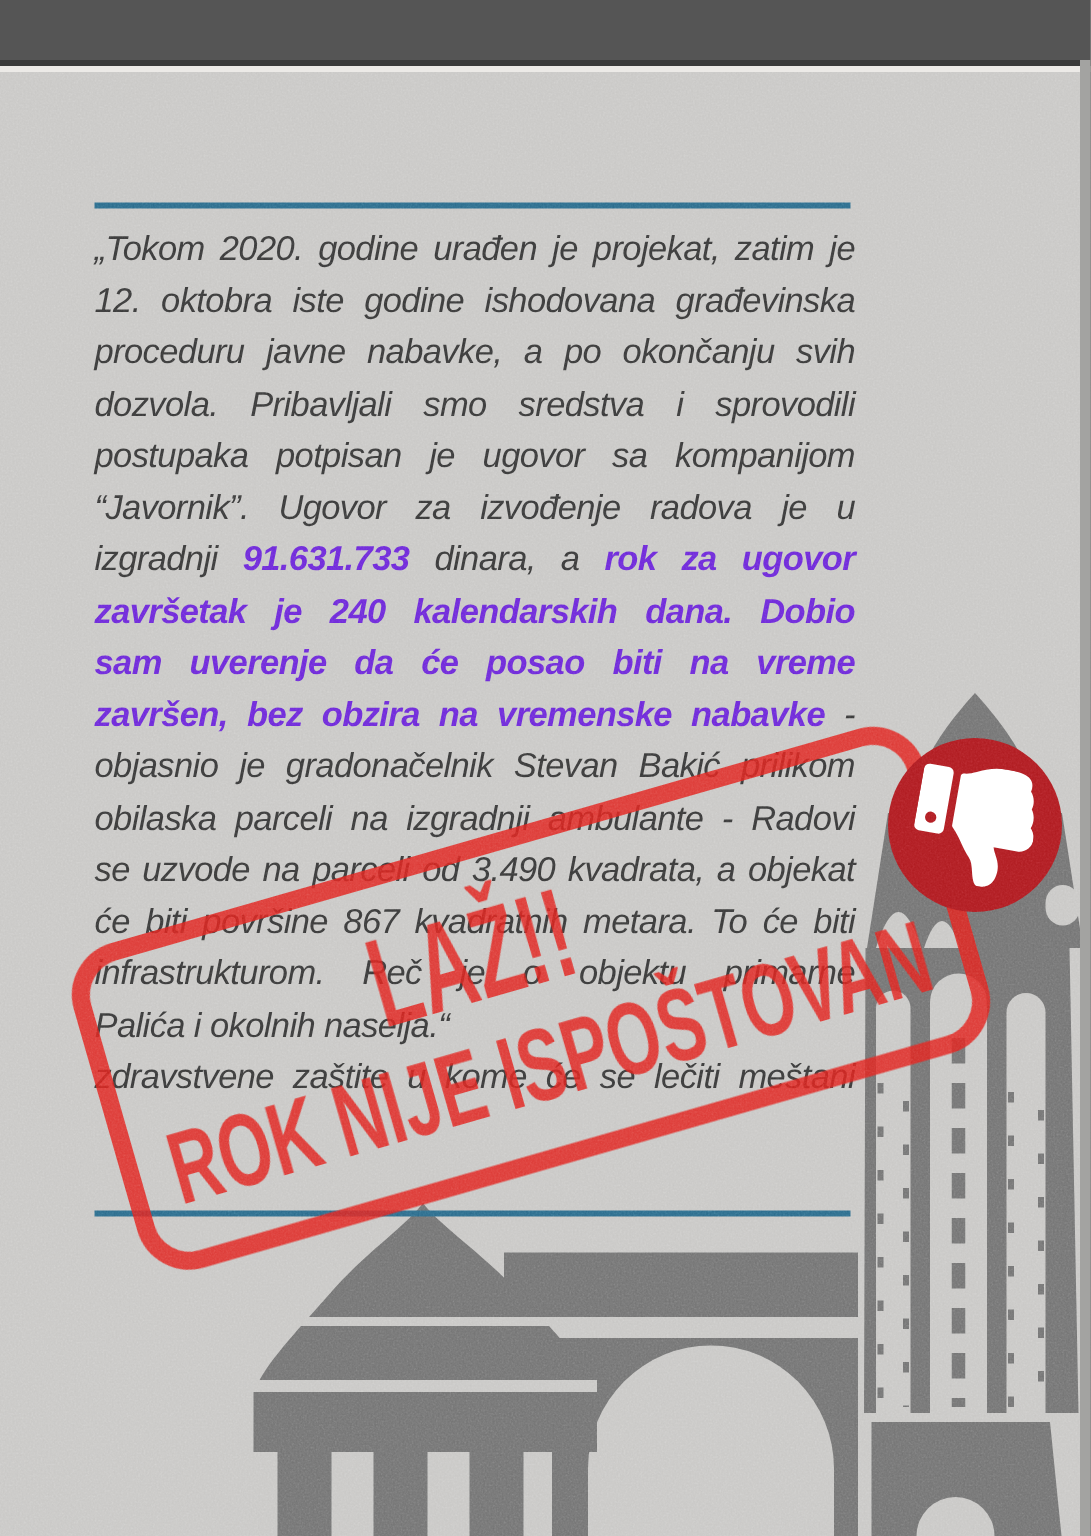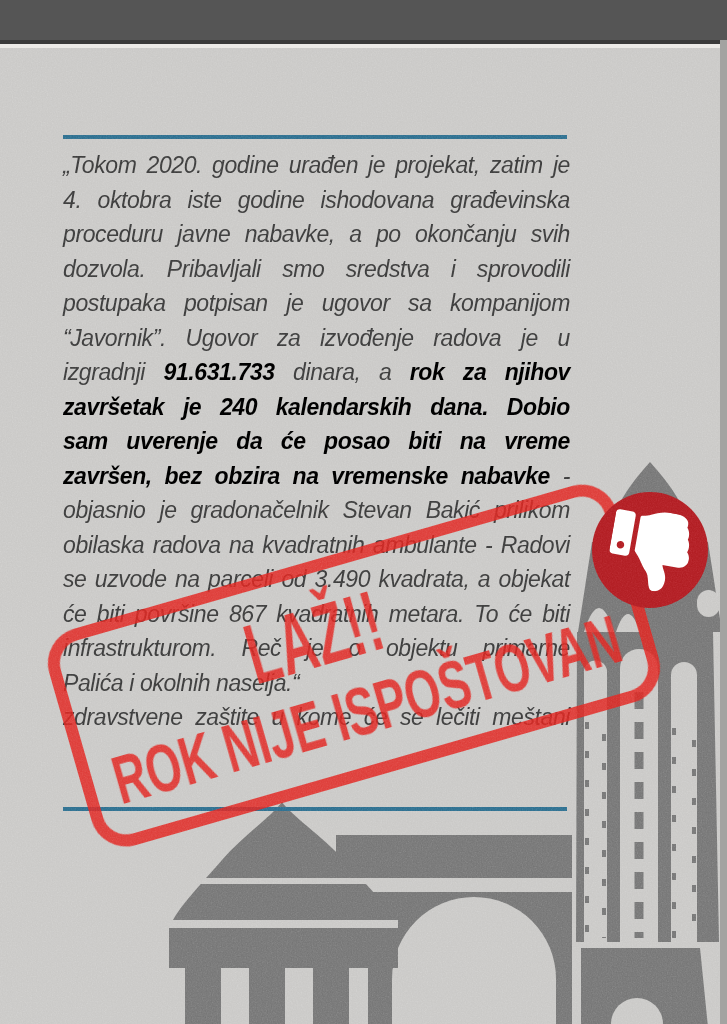--- a/index.html
+++ b/index.html
@@ -11,21 +11,21 @@
   .frame-right{position:absolute;right:0;top:0;width:7px;height:1024px;z-index:7;}
   
   .rule{position:absolute;left:63px;width:504px;height:4px;z-index:2;}
   .rule.top{top:95px;}
   .rule.bottom{top:767px;}
   
   .quote{position:absolute;left:63px;top:108px;width:507px;z-index:3;
          font-style:italic;font-size:23px;line-height:34.5px;letter-spacing:-0.4px;}
   .q-line{text-align:justify;text-align-last:justify;white-space:normal;}
   .q-line.last{text-align-last:left;}
-  .q-line .b{font-weight:bold;color:#000000;}
+  .q-line .b{font-weight:bold;color:#6d28d9;}
   
   .landmark{position:absolute;left:0;top:0;z-index:1;}
   
   .stamp{position:absolute;left:59px;top:513px;width:590px;height:225px;
          border:12px solid;border-radius:36px;box-sizing:border-box;
          transform:rotate(-16deg);display:flex;flex-direction:column;
          align-items:center;justify-content:center;z-index:4;
          opacity:0.84;filter:blur(0.4px);pointer-events:none;}
   .stamp-l1{font-weight:bold;font-size:66px;line-height:1;
             transform:translateX(-30px) scale(0.78,1.28);letter-spacing:1px;}
@@ -84,31 +84,31 @@
     <rect x="313" y="928" width="36" height="89" fill="#747474"></rect>
 
     <rect x="38" y="1017" width="689" height="7" fill="#686868"></rect>
   </svg>
 
   <div class="rule top" style="background: rgb(43, 108, 141);"></div>
   <div class="rule bottom" style="background: rgb(43, 108, 141);"></div>
 
   <div class="quote" id="quote" style="color: rgb(56, 56, 56);">
       <div class="q-line"><span>„Tokom 2020. godine urađen je projekat, zatim je</span></div>
-      <div class="q-line"><span>4. oktobra iste godine ishodovana građevinska</span></div>
+      <div class="q-line"><span>12. oktobra iste godine ishodovana građevinska</span></div>
       <div class="q-line"><span>proceduru javne nabavke, a po okončanju svih</span></div>
       <div class="q-line"><span>dozvola. Pribavljali smo sredstva i sprovodili</span></div>
       <div class="q-line"><span>postupaka potpisan je ugovor sa kompanijom</span></div>
       <div class="q-line"><span>“Javornik”. Ugovor za izvođenje radova je u</span></div>
-      <div class="q-line"><span>izgradnji </span><span class="b">91.631.733</span><span> dinara, a </span><span class="b">rok za njihov</span></div>
+      <div class="q-line"><span>izgradnji </span><span class="b">91.631.733</span><span> dinara, a </span><span class="b">rok za ugovor</span></div>
       <div class="q-line"><span class="b">završetak je 240 kalendarskih dana. Dobio</span></div>
       <div class="q-line"><span class="b">sam uverenje da će posao biti na vreme</span></div>
       <div class="q-line"><span class="b">završen, bez obzira na vremenske nabavke</span><span> -</span></div>
       <div class="q-line"><span>objasnio je gradonačelnik Stevan Bakić prilikom</span></div>
-      <div class="q-line"><span>obilaska radova na kvadratnih ambulante - Radovi</span></div>
+      <div class="q-line"><span>obilaska parceli na izgradnji ambulante - Radovi</span></div>
       <div class="q-line"><span>se uzvode na parceli od 3.490 kvadrata, a objekat</span></div>
       <div class="q-line"><span>će biti površine 867 kvadratnih metara. To će biti</span></div>
       <div class="q-line"><span>infrastrukturom. Reč je o objektu primarne</span></div>
       <div class="q-line last"><span>Palića i okolnih naselja.“</span></div>
       <div class="q-line"><span>zdravstvene zaštite u kome će se lečiti meštani</span></div>
     </div>
 
   <div class="stamp" style="border-color: rgb(226, 33, 28);">
     <div class="stamp-l1" style="color: rgb(226, 33, 28);">LAŽ!!</div>
     <div class="stamp-l2" style="color: rgb(226, 33, 28);">ROK NIJE ISPOŠTOVAN</div>

